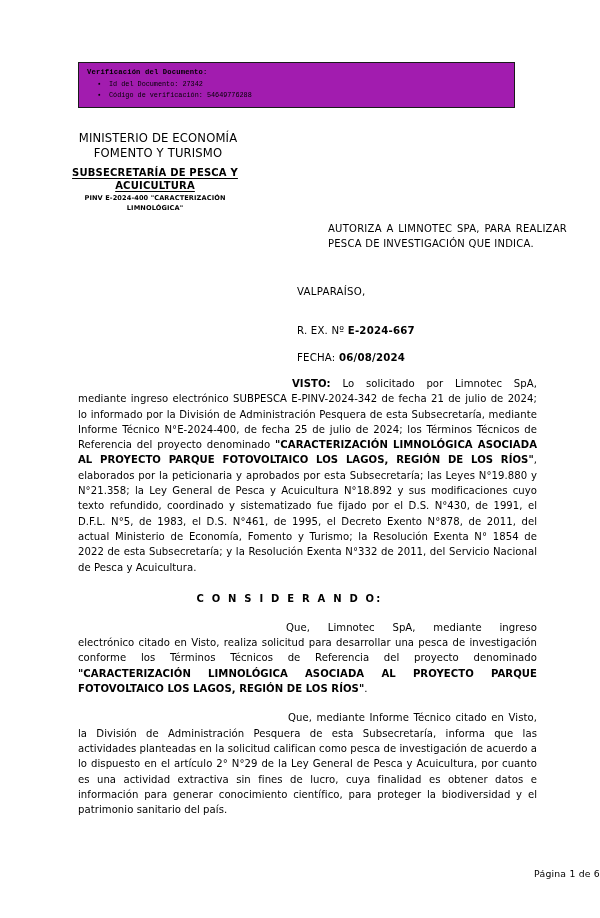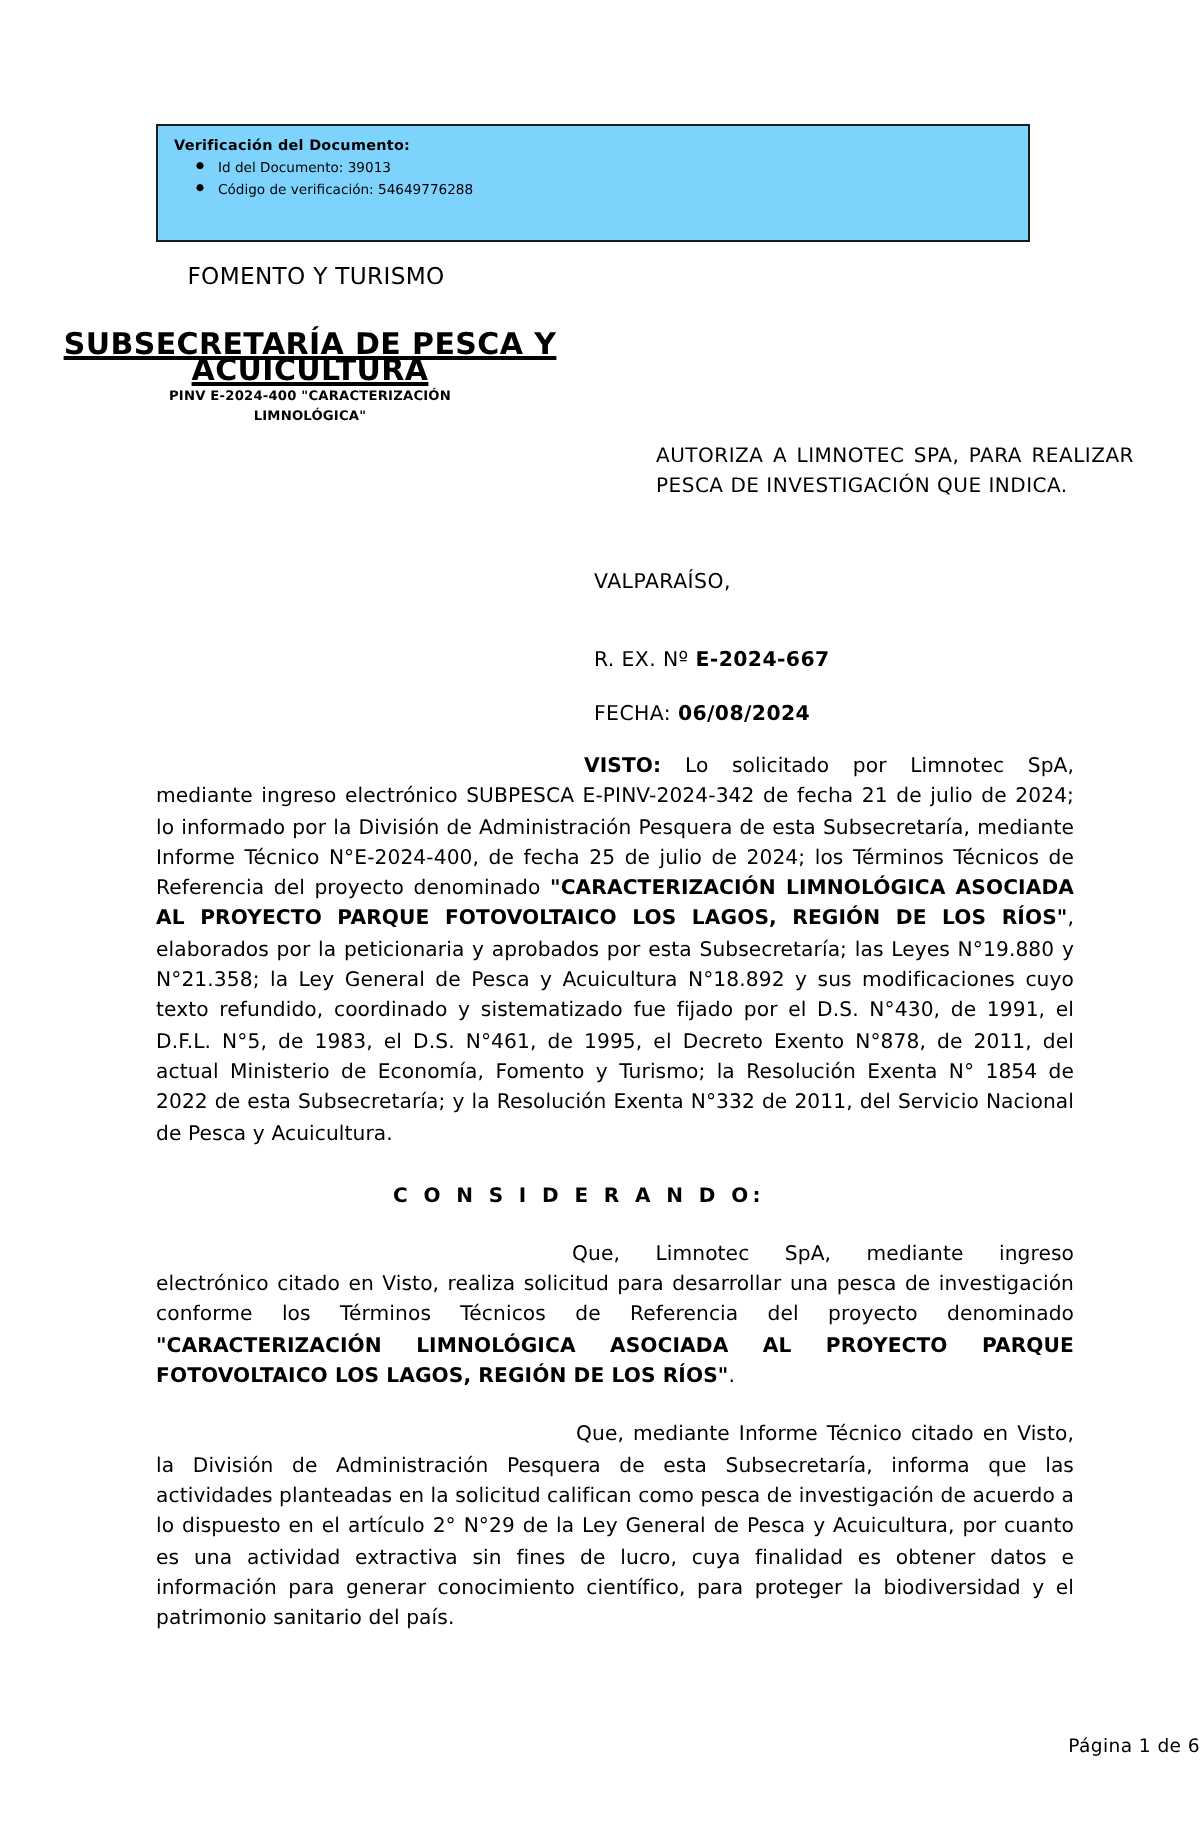--- a/index.html
+++ b/index.html
@@ -15,25 +15,26 @@
     color: #000000;
     overflow: hidden;
   }
 
   
   .verif-box {
     position: absolute;
     left: 78px;
     top: 62px;
     width: 437px;
-    height: 59px;
+    height: 46px;
     border: 1.5px solid #1a1a1a;
     box-sizing: border-box;
     padding: 4px 6px 3px 8px;
-    background: #7dd3fc;
+    background: #a21caf;
+    font-family: Liberation Mono, monospace;
   }
   .verif-title {
     font-size: 7.2px;
     font-weight: bold;
     letter-spacing: 0.15px;
     line-height: 11px;
     margin: 0 0 1px 0;
   }
   .verif-list {
     margin: 0;
@@ -64,25 +65,24 @@
     line-height: 14.5px;
     text-align: center;
     letter-spacing: 0.15px;
   }
   .subsec {
     position: absolute;
     left: 30px;
     top: 166px;
     width: 250px;
     text-align: center;
-    font-size: 15px;
+    font-size: 10px;
     font-weight: bold;
     line-height: 13px;
     letter-spacing: 0.2px;
-    text-decoration: underline;
   }
   .subsec span {
     text-decoration: underline;
     text-underline-offset: 1.5px;
   }
   .pinv-ref {
     position: absolute;
     left: 46px;
     top: 194px;
     width: 218px;
@@ -169,26 +169,27 @@
     font-size: 9.3px;
     letter-spacing: 0.2px;
   }
 </style>
 </head>
 <body>
 
 <div class="verif-box">
   <div class="verif-title">Verificación del Documento:</div>
   <ul class="verif-list">
-    <li>Id del Documento: 39013</li>
+    <li>Id del Documento: 27342</li>
     <li>Código de verificación: 54649776288</li>
   </ul>
 </div>
 
 <div class="ministry">
+  <div>MINISTERIO DE ECONOMÍA</div>
   <div>FOMENTO Y TURISMO</div>
 </div>
 
 <div class="subsec">
   <span>SUBSECRETARÍA DE PESCA Y</span><br>
   <span>ACUICULTURA</span>
 </div>
 
 <div class="pinv-ref">
   <span>PINV E-2024-400 "CARACTERIZACIÓN</span><br>

